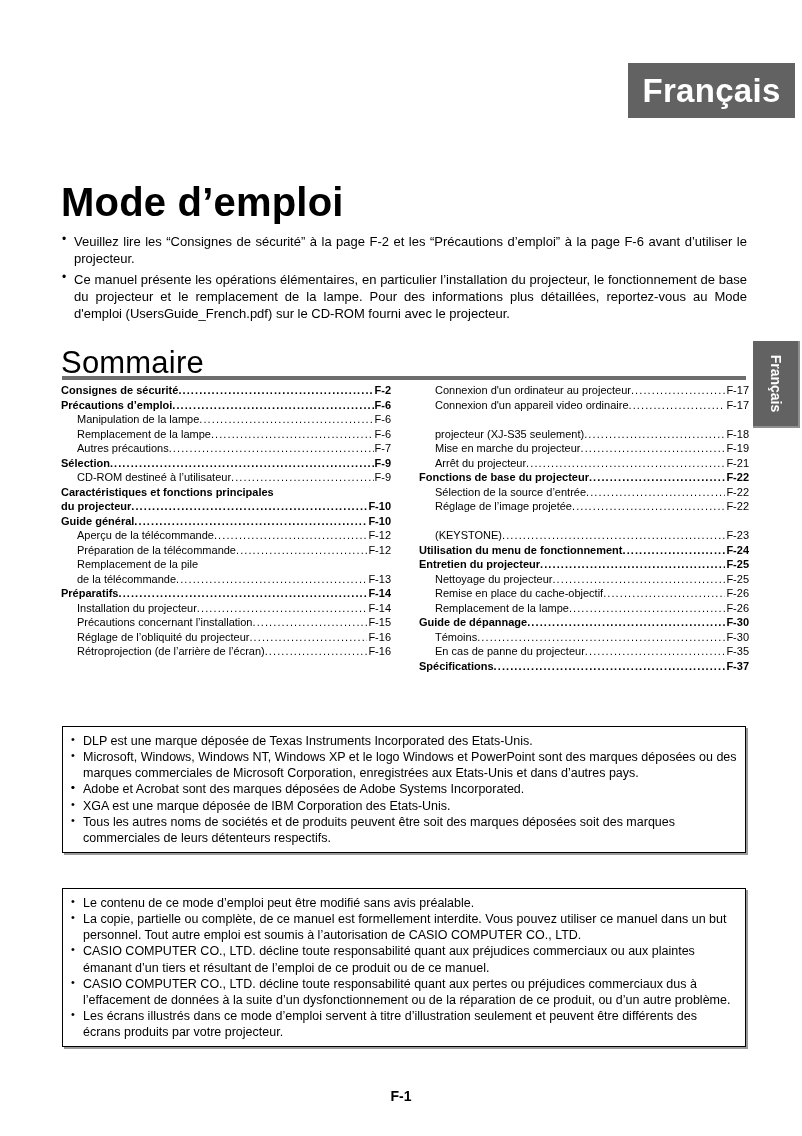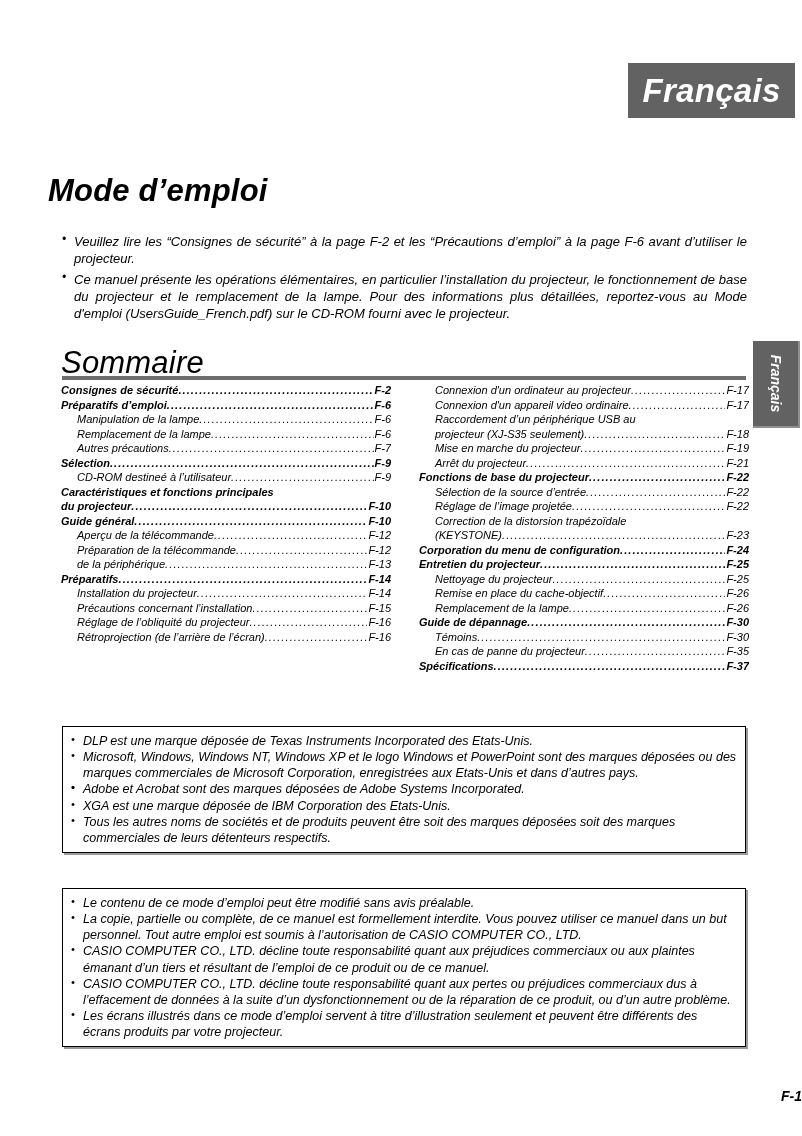--- a/index.html
+++ b/index.html
@@ -14,21 +14,20 @@
     font-family: "Liberation Sans", sans-serif;
     color: #000000;
     overflow: hidden;
   }
 
   .page {
     position: absolute;
     left: 0; top: 0;
     width: 802px;
     height: 1136px;
-    font-style: italic;
   }
 
   
   .lang-banner {
     position: absolute;
     left: 628px;
     top: 63px;
     width: 167px;
     height: 55px;
     background: #626262;
@@ -66,24 +65,24 @@
     font-size: 14px;
     font-weight: bold;
     transform: rotate(90deg);
     transform-origin: 22.5px 22.5px;
     white-space: nowrap;
   }
 
   
   .doc-title {
     position: absolute;
-    left: 48px;
+    left: 61px;
     top: 152px;
     width: 660px;
-    font-size: 31px;
+    font-size: 40px;
     font-weight: bold;
     line-height: 1.18;
     letter-spacing: 0.2px;
   }
   .doc-title .line { display: block; white-space: nowrap; }
 
   
   .intro {
     position: absolute;
     left: 61px;
@@ -187,21 +186,21 @@
     top: -1px;
     font-size: 11px;
   }
 
   
   .page-number {
     position: absolute;
     left: 0;
     top: 1088px;
     width: 802px;
-    text-align: right;
+    text-align: center;
     font-size: 14px;
     font-weight: bold;
   }
 </style>
 </head>
 <body>
 
 <div class="page">
 
   <div class="lang-banner">
@@ -231,21 +230,21 @@
   <div class="sommaire-rule"></div>
 
   <div class="toc">
     <div class="toc-col left" id="toc-left">
         <div class="toc-row lvl1">
           <span class="t-label">Consignes de sécurité </span>
           <span class="t-dots">.....................................................................</span>
           <span class="t-page">F-2</span>
         </div>
         <div class="toc-row lvl1">
-          <span class="t-label">Préparatifs d’emploi </span>
+          <span class="t-label">Précautions d’emploi </span>
           <span class="t-dots">.....................................................................</span>
           <span class="t-page">F-6</span>
         </div>
         <div class="toc-row lvl2">
           <span class="t-label">Manipulation de la lampe </span>
           <span class="t-dots">.....................................................................</span>
           <span class="t-page">F-6</span>
         </div>
         <div class="toc-row lvl2">
           <span class="t-label">Remplacement de la lampe</span>
@@ -285,22 +284,27 @@
         <div class="toc-row lvl2">
           <span class="t-label">Aperçu de la télécommande</span>
           <span class="t-dots">.....................................................................</span>
           <span class="t-page">F-12</span>
         </div>
         <div class="toc-row lvl2">
           <span class="t-label">Préparation de la télécommande </span>
           <span class="t-dots">.....................................................................</span>
           <span class="t-page">F-12</span>
         </div>
-        <div class="toc-row lvl2">
-          <span class="t-label">de la périphérique</span>
+        <div class="toc-row lvl2 nodots">
+          <span class="t-label">Remplacement de la pile</span>
+          <span class="t-dots">.....................................................................</span>
+          <span class="t-page"></span>
+        </div>
+        <div class="toc-row lvl2">
+          <span class="t-label">de la télécommande</span>
           <span class="t-dots">.....................................................................</span>
           <span class="t-page">F-13</span>
         </div>
         <div class="toc-row lvl1">
           <span class="t-label">Préparatifs</span>
           <span class="t-dots">.....................................................................</span>
           <span class="t-page">F-14</span>
         </div>
         <div class="toc-row lvl2">
           <span class="t-label">Installation du projecteur </span>
@@ -328,21 +332,20 @@
           <span class="t-label">Connexion d'un ordinateur au projecteur</span>
           <span class="t-dots">.....................................................................</span>
           <span class="t-page">F-17</span>
         </div>
         <div class="toc-row lvl2">
           <span class="t-label">Connexion d'un appareil video ordinaire</span>
           <span class="t-dots">.....................................................................</span>
           <span class="t-page">F-17</span>
         </div>
         <div class="toc-row lvl2 nodots">
-          <span class="t-label">Raccordement d’un périphérique USB au</span>
           <span class="t-dots">.....................................................................</span>
           <span class="t-page"></span>
         </div>
         <div class="toc-row lvl2">
           <span class="t-label">projecteur (XJ-S35 seulement) </span>
           <span class="t-dots">.....................................................................</span>
           <span class="t-page">F-18</span>
         </div>
         <div class="toc-row lvl2">
           <span class="t-label">Mise en marche du projecteur </span>
@@ -363,31 +366,30 @@
           <span class="t-label">Sélection de la source d’entrée</span>
           <span class="t-dots">.....................................................................</span>
           <span class="t-page">F-22</span>
         </div>
         <div class="toc-row lvl2">
           <span class="t-label">Réglage de l’image projetée </span>
           <span class="t-dots">.....................................................................</span>
           <span class="t-page">F-22</span>
         </div>
         <div class="toc-row lvl2 nodots">
-          <span class="t-label">Correction de la distorsion trapézoïdale</span>
           <span class="t-dots">.....................................................................</span>
           <span class="t-page"></span>
         </div>
         <div class="toc-row lvl2">
           <span class="t-label">(KEYSTONE)</span>
           <span class="t-dots">.....................................................................</span>
           <span class="t-page">F-23</span>
         </div>
         <div class="toc-row lvl1">
-          <span class="t-label">Corporation du menu de configuration</span>
+          <span class="t-label">Utilisation du menu de fonctionnement</span>
           <span class="t-dots">.....................................................................</span>
           <span class="t-page">F-24</span>
         </div>
         <div class="toc-row lvl1">
           <span class="t-label">Entretien du projecteur </span>
           <span class="t-dots">.....................................................................</span>
           <span class="t-page">F-25</span>
         </div>
         <div class="toc-row lvl2">
           <span class="t-label">Nettoyage du projecteur</span>

